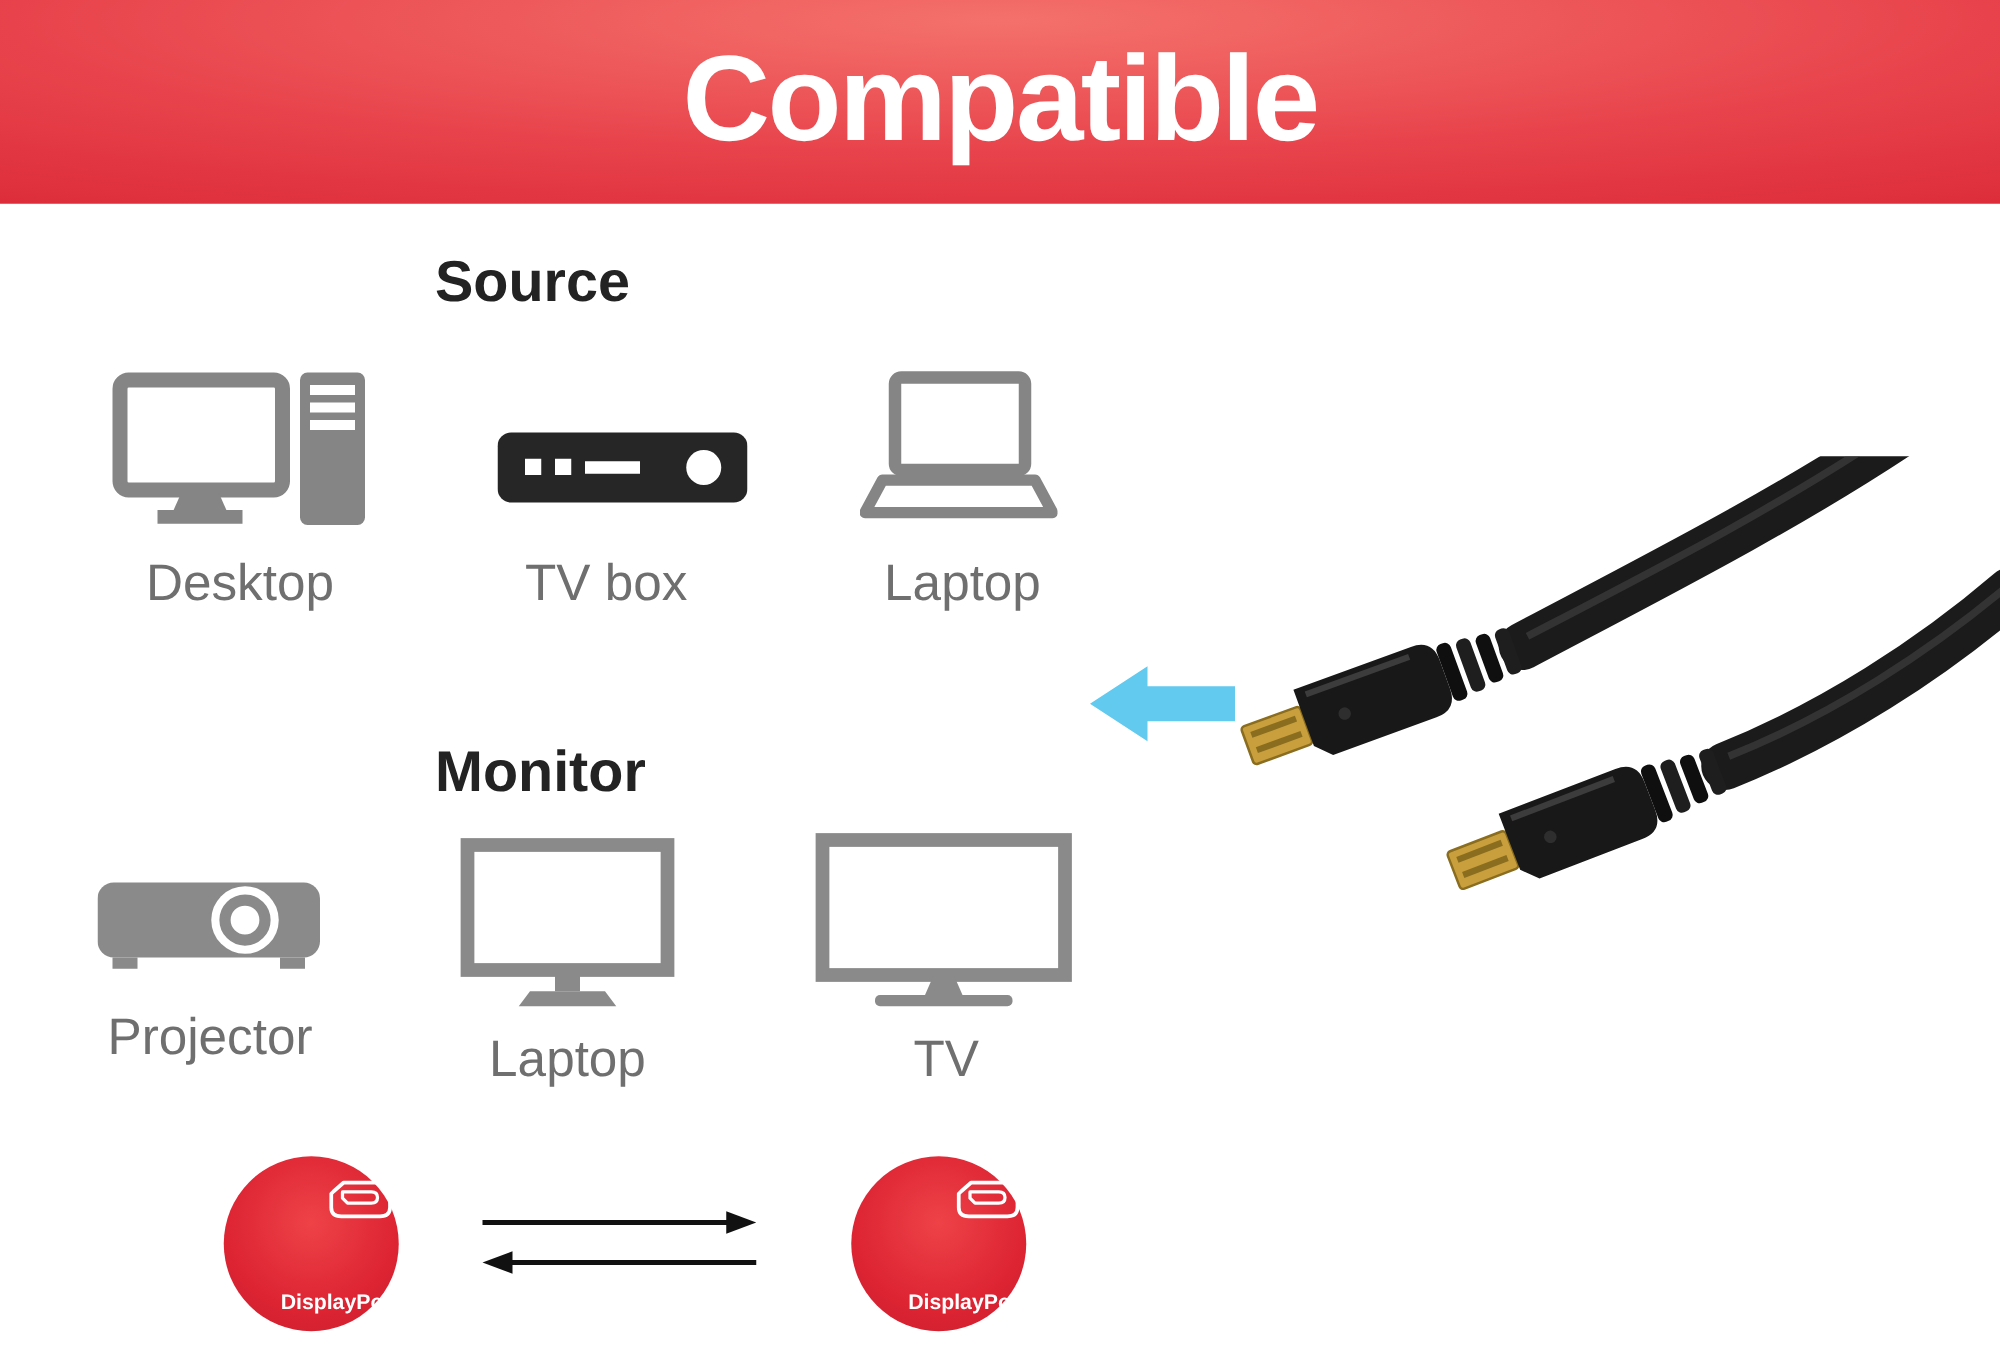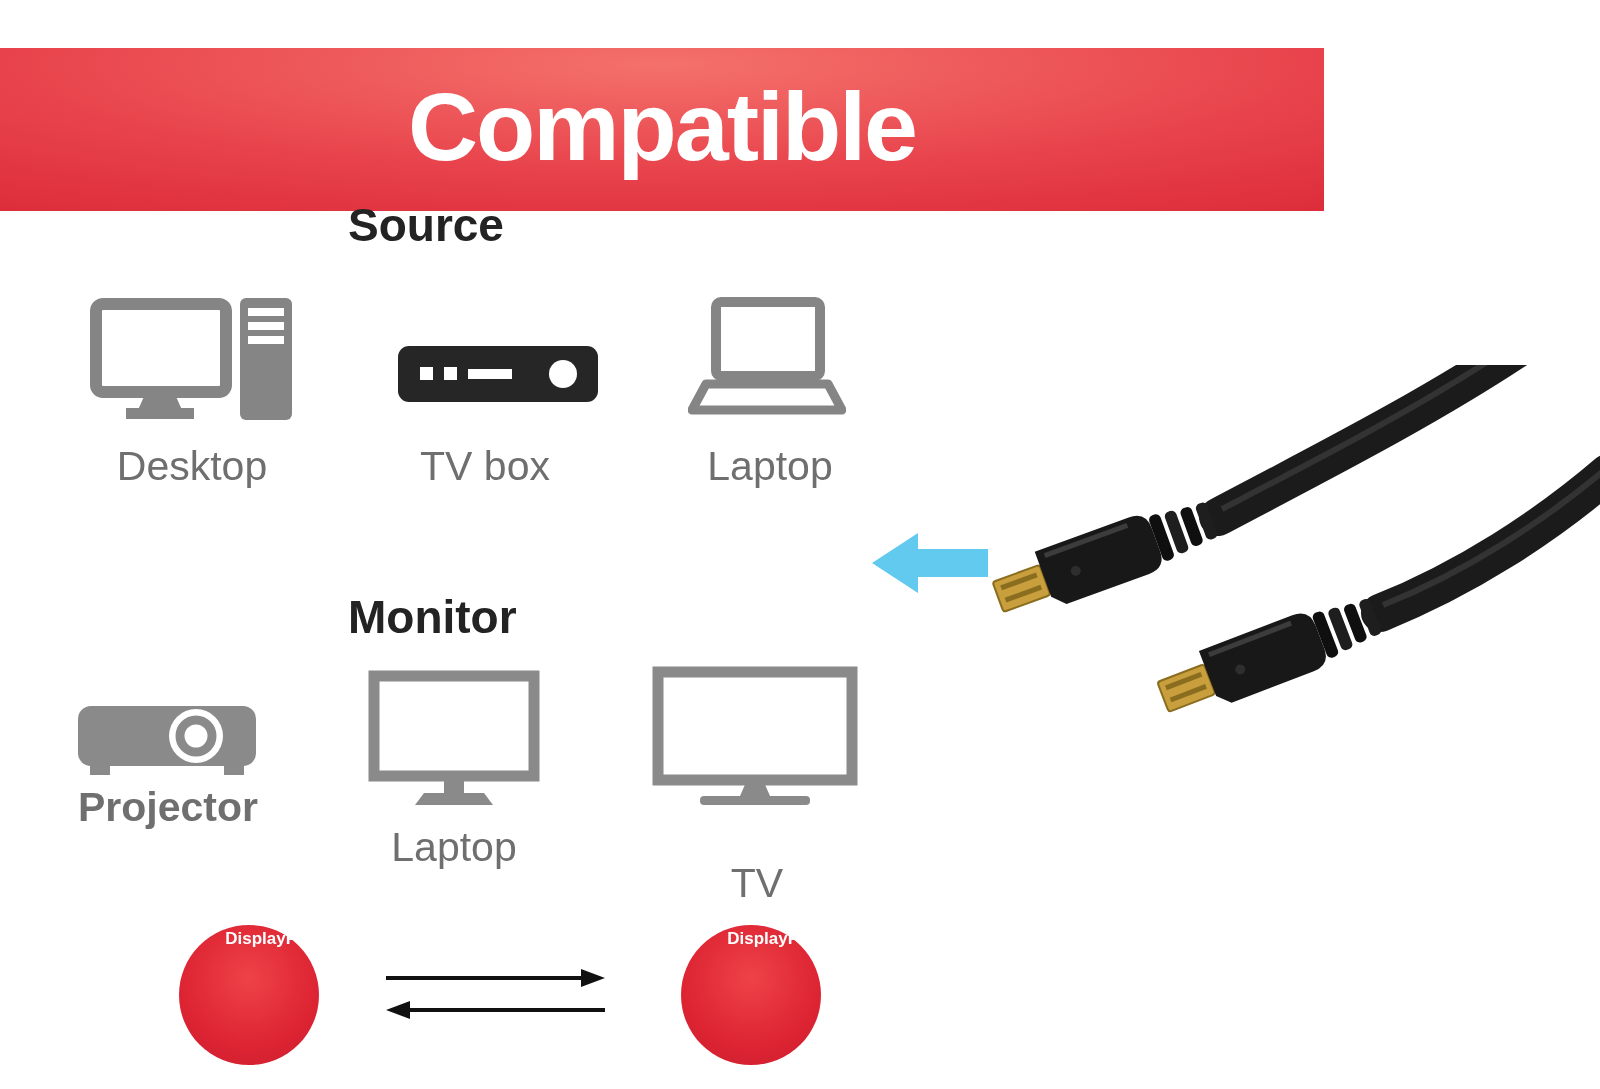--- a/index.html
+++ b/index.html
@@ -5,23 +5,23 @@
   html,body{margin:0;padding:0;}
   body{
     width:1600px;height:1089px;background:#ffffff;
     font-family:"Liberation Sans",sans-serif;
     position:relative;overflow:hidden;
   }
   .abs{position:absolute;}
 
   
   .banner{
-    left:0;top:0;width:1324px;height:163px;
+    left:0;top:0;width:1600px;height:163px;
     background:radial-gradient(130% 170% at 50% 10%, #f4716b 0%, #e8434c 38%, #da2736 72%, #c91e2e 100%);
-    display:flex;align-items:center;justify-content:center;margin-top:48px;
+    display:flex;align-items:center;justify-content:center;
   }
   .banner-title{
     color:#ffffff;font-size:97px;font-weight:bold;letter-spacing:-2px;
     margin-top:-6px;
   }
 
   
   .section-heading{
     width:300px;text-align:left;
     font-size:46px;color:#232323;font-weight:600;
@@ -30,21 +30,21 @@
   
   .item-label{
     width:220px;text-align:center;
     font-size:41px;color:#6f6f6f;
   }
 
   
   .dp-badge{
     width:140px;height:140px;border-radius:50%;
     background:radial-gradient(circle at 50% 38%, #ee4247 0%, #dd2433 62%, #c91d2c 100%);
-    display:flex;flex-direction:row;align-items:flex-start;justify-content:center;gap:47px;
+    display:flex;flex-direction:column;align-items:flex-end;justify-content:center;gap:47px;
   }
   .dp-badge-label{
     color:#ffffff;font-size:17px;font-weight:bold;margin-top:4px;
   }
 </style>
 </head>
 <body>
 
 <div class="abs banner">
   <div class="banner-title">Compatible</div>
@@ -94,23 +94,23 @@
   <rect x="76" y="106" width="20" height="17" fill="#8a8a8a"></rect>
   <polygon points="56,123 116,123 125,135 47,135" fill="#8a8a8a"></polygon>
 </svg>
 
 <svg class="abs" style="left:652px;top:666px;" width="206" height="144" viewBox="0 0 206 144">
   <rect x="6" y="6" width="194" height="108" fill="none" stroke="#8a8a8a" stroke-width="11"></rect>
   <polygon points="95,114 111,114 118,130 88,130" fill="#8a8a8a"></polygon>
   <rect x="48" y="130" width="110" height="9" rx="4" fill="#8a8a8a"></rect>
 </svg>
 
-<div class="abs item-label" style="left:58px;top:784px;font-weight:bold;">Projector</div>
+<div class="abs item-label" style="left:58px;top:806px;">Projector</div>
 <div class="abs item-label" style="left:344px;top:824px;">Laptop</div>
-<div class="abs item-label" style="left:647px;top:824px;margin-top:36px;">TV</div>
+<div class="abs item-label" style="left:647px;top:824px;">TV</div>
 
 <div class="abs dp-badge" style="left:179px;top:925px;">
   <svg width="62" height="42" viewBox="0 0 62 42">
     <path d="M10,14 L18,7 L47,7 Q55,7 55,14 L55,27 Q55,34 47,34 L16,34 Q8,34 8,27 L8,16 Z" fill="none" stroke="#ffffff" stroke-width="3" stroke-linejoin="round"></path>
     <path d="M17,14.5 L40,14.5 Q45,14.5 45,19 Q45,23.5 40,23.5 L21,23.5 L17,19.5 Z" fill="none" stroke="#ffffff" stroke-width="2.6" stroke-linejoin="round"></path>
   </svg>
   <div class="dp-badge-label">DisplayPort</div>
 </div>
 
 <svg class="abs" style="left:378px;top:958px;" width="235" height="72" viewBox="0 0 235 72">

